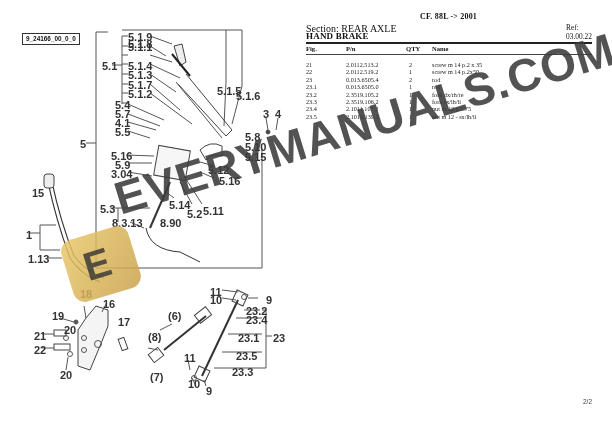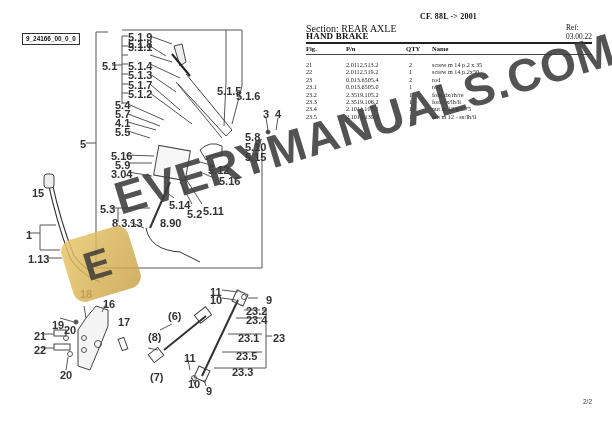--- a/index.html
+++ b/index.html
@@ -245,21 +245,21 @@
   <span class="lbl" style="left:187px;top:208px">5.2</span>
   <span class="lbl" style="left:203px;top:205px">5.11</span>
   <span class="lbl" style="left:100px;top:203px">5.3</span>
   <span class="lbl" style="left:112px;top:217px">8.3.13</span>
   <span class="lbl" style="left:160px;top:217px">8.90</span>
   <span class="lbl" style="left:32px;top:187px">15</span>
   <span class="lbl" style="left:26px;top:229px">1</span>
   <span class="lbl" style="left:28px;top:253px">1.13</span>
   <span class="lbl" style="left:80px;top:288px">18</span>
   <span class="lbl" style="left:103px;top:298px">16</span>
-  <span class="lbl" style="left:52px;top:319px">19</span>
+  <span class="lbl" style="left:52px;top:310px">19</span>
   <span class="lbl" style="left:118px;top:316px">17</span>
   <span class="lbl" style="left:64px;top:324px">20</span>
   <span class="lbl" style="left:34px;top:330px">21</span>
   <span class="lbl" style="left:34px;top:344px">22</span>
   <span class="lbl" style="left:60px;top:369px">20</span>
   <span class="lbl" style="left:168px;top:310px">(6)</span>
   <span class="lbl" style="left:148px;top:331px">(8)</span>
   <span class="lbl" style="left:150px;top:371px">(7)</span>
   <span class="lbl" style="left:210px;top:286px">11</span>
   <span class="lbl" style="left:210px;top:294px">10</span>

